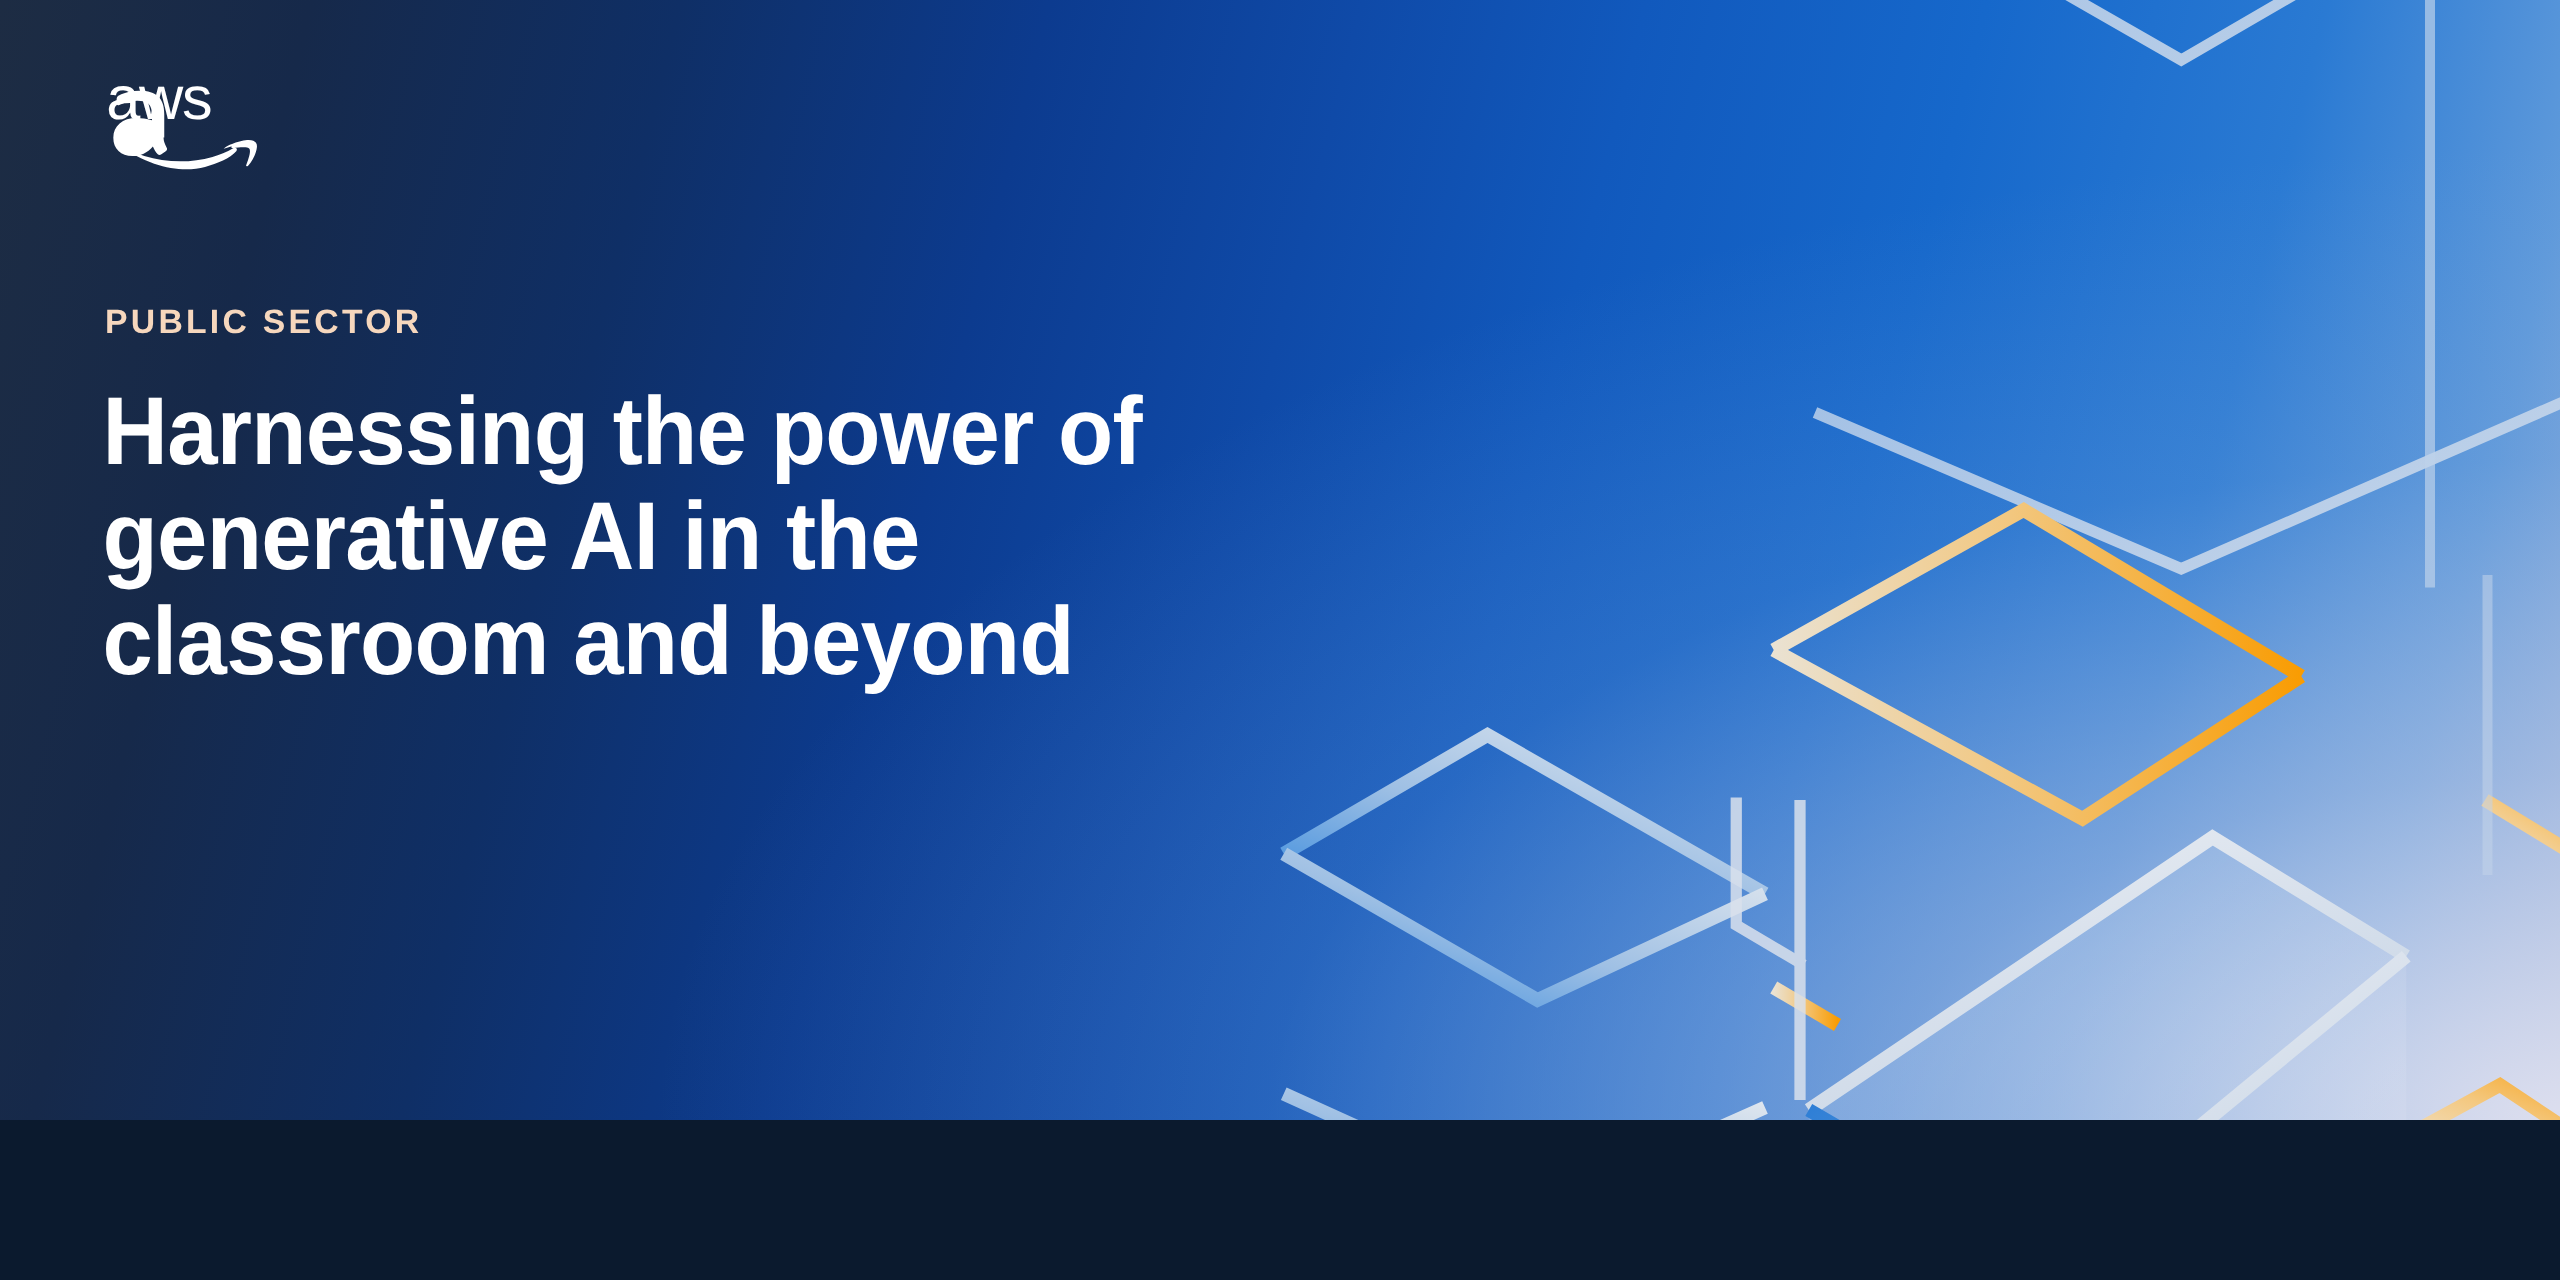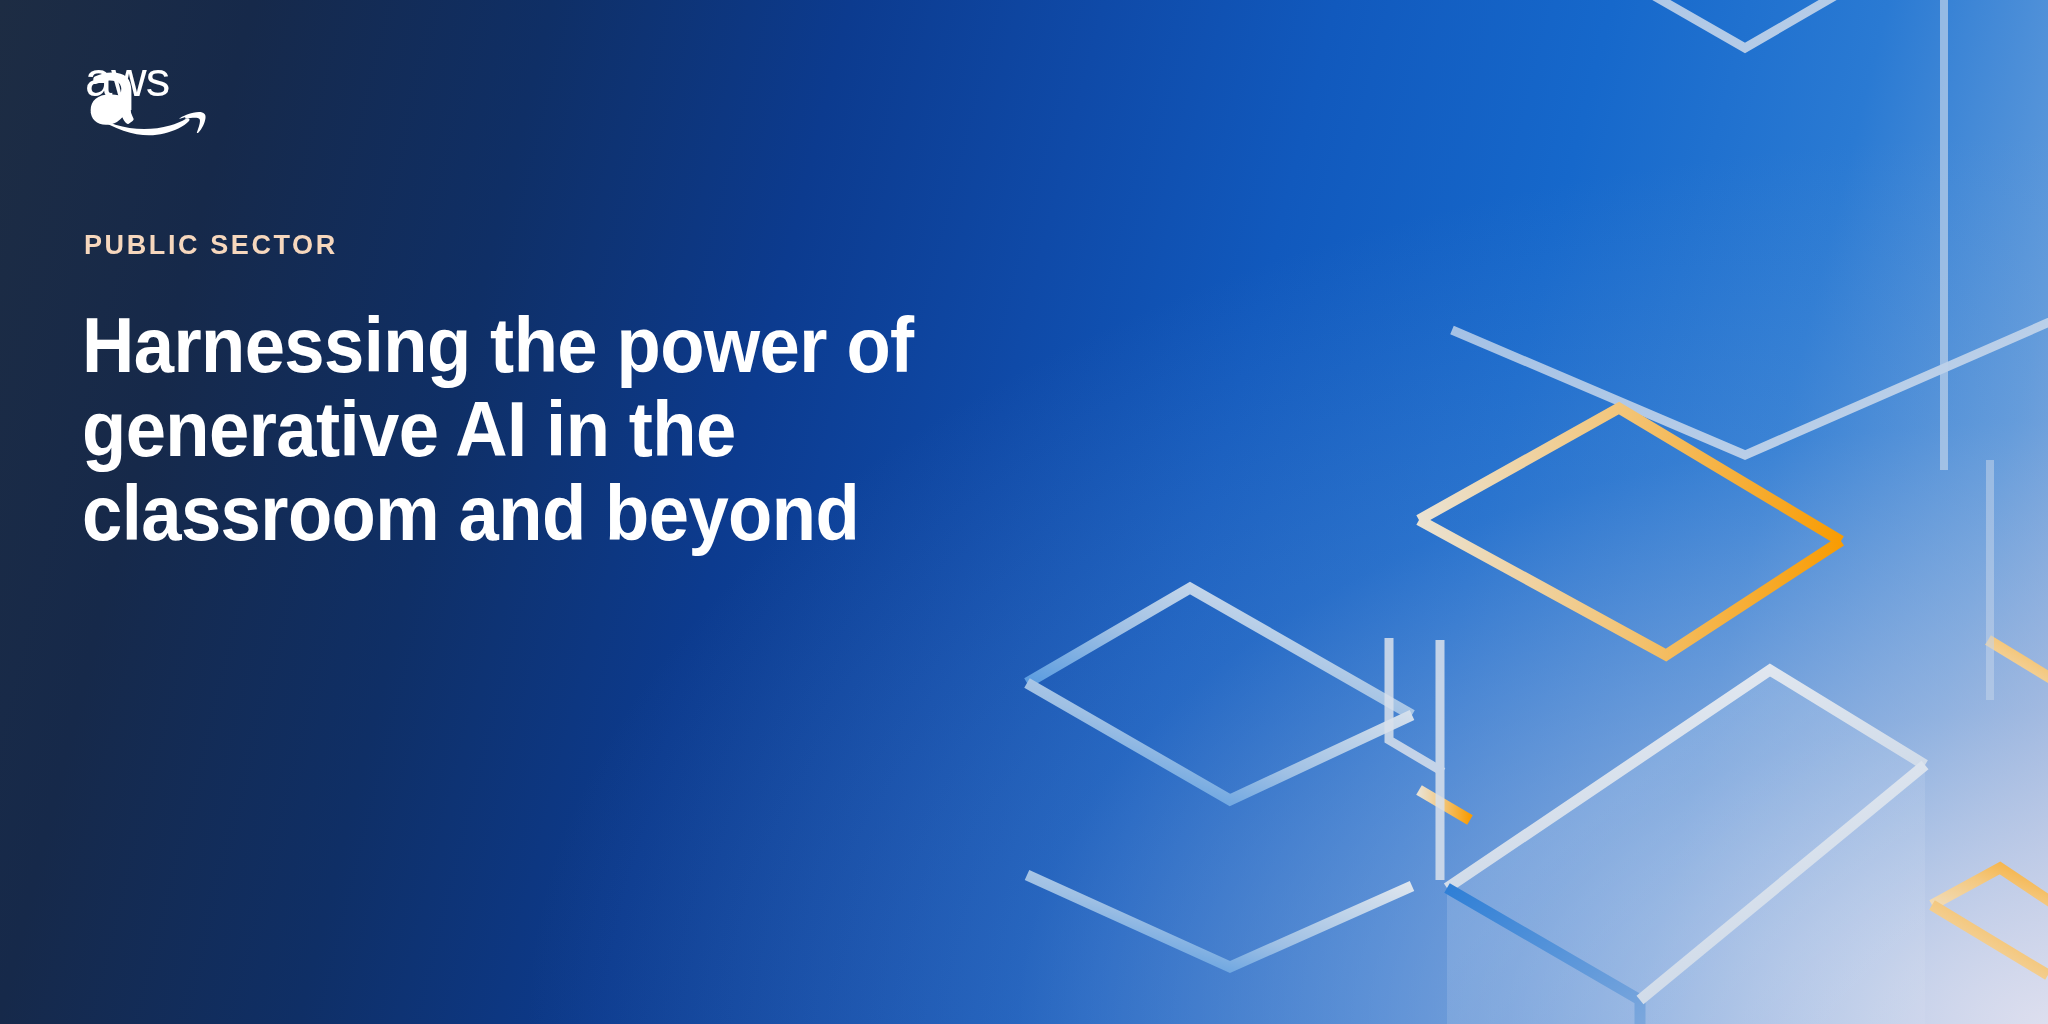--- a/index.html
+++ b/index.html
@@ -4,21 +4,21 @@
 <title>AWS Public Sector Banner</title>
 <style>
   html, body {
     margin: 0;
     padding: 0;
     background: #0b1a2e;
   }
   .banner {
     position: relative;
     width: 2048px;
-    height: 1024px;
+    height: 896px;
     overflow: hidden;
     font-family: "Liberation Sans", "DejaVu Sans", sans-serif;
     background:
       radial-gradient(120% 140% at 100% 100%, rgba(226,226,240,0.92) 0%, rgba(186,198,228,0.55) 22%, rgba(120,162,218,0.22) 42%, rgba(21,102,200,0.0) 62%),
       linear-gradient(104deg,
         #1d2c43 0%,
         #16294a 11%,
         #0f2f66 24%,
         #0c3b8f 37%,
         #0f4aa8 48%,
@@ -48,21 +48,21 @@
     left: 84px;
     top: 52px;
     width: 150px;
     height: 96px;
   }
 
   
   .eyebrow {
     position: absolute;
     left: 84px;
-    top: 232px;
+    top: 244px;
     font-size: 27px;
     font-weight: 700;
     letter-spacing: 2.6px;
     color: #f6d7bd;
     line-height: 1;
     white-space: nowrap;
   }
 
   
   .headline {

